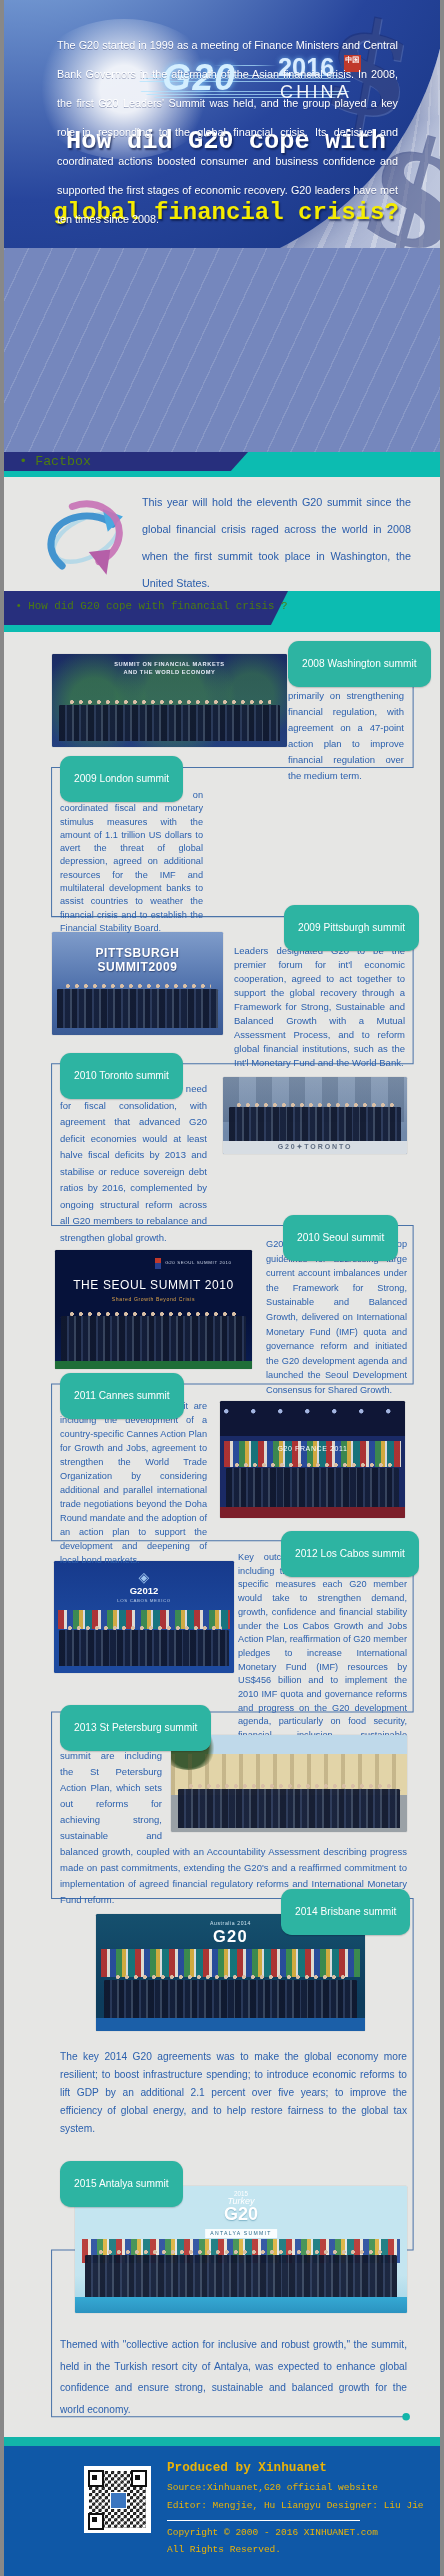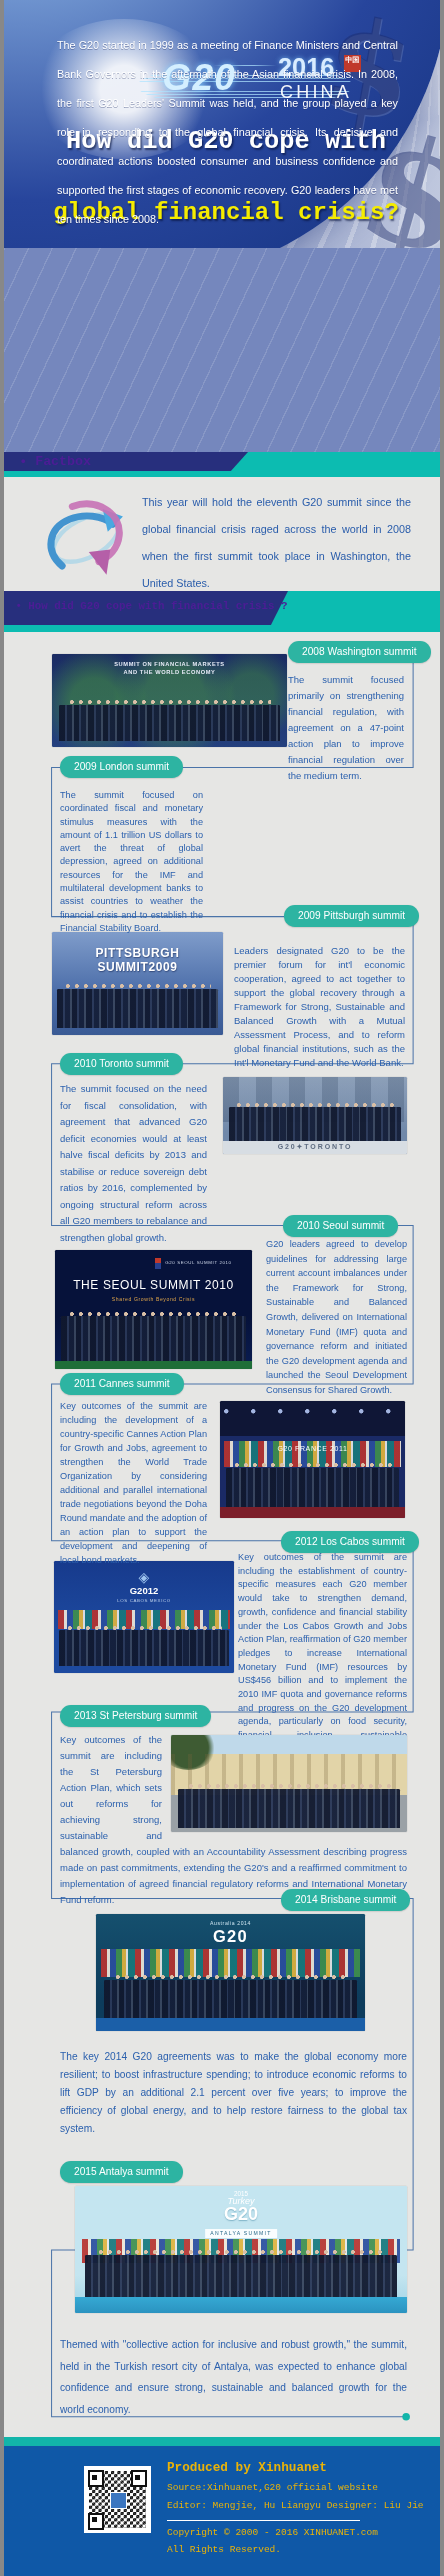--- a/index.html
+++ b/index.html
@@ -38,37 +38,37 @@
   
   #intro{left:0;top:248px;width:444px;height:204px;z-index:1;background:#7587bd;overflow:hidden;}
   #intro-rays{left:0;top:0;width:444px;height:204px;opacity:.5;
     background:repeating-linear-gradient(115deg,rgba(255,255,255,.28) 0 1.3px,rgba(255,255,255,0) 1.3px 21.6px);}
   #intro-text{left:53px;top:30.5px;width:341px;font-size:10.8px;line-height:29px;color:#ffffff;text-align:justify;z-index:3;text-shadow:0 0.6px 0.6px rgba(30,45,100,.4);}
 
   
   .bar{left:0;width:444px;z-index:5;}
   .bar .teal-bg{position:absolute;inset:0;background:#0cbcb1;}
   .bar .navy{position:absolute;left:0;top:0;background:#272f7d;}
-  .bar .bar-label{position:absolute;color:#4c1d95;font-family:"Liberation Mono","DejaVu Sans Mono",monospace;font-weight:bold;white-space:nowrap;}
+  .bar .bar-label{position:absolute;color:#4d7c0f;font-family:"Liberation Mono","DejaVu Sans Mono",monospace;font-weight:normal;white-space:nowrap;}
   #bar1{top:452px;height:25.4px;}
   #bar1 .navy{width:244px;height:19px;clip-path:polygon(0 0,100% 0,93% 100%,0 100%);}
   #bar1 .bar-label{left:15.2px;top:1.9px;font-size:13.3px;}
   #bar2{top:591px;height:41px;}
   #bar2 .navy{width:284px;height:34px;clip-path:polygon(0 0,100% 0,94% 100%,0 100%);}
   #bar2 .bar-label{left:11.4px;top:9px;font-size:10.8px;}
 
   
   #factbox-icon{left:39px;top:490px;z-index:3;}
   #factbox-text{left:138px;top:489px;width:269px;font-size:10.8px;line-height:27px;color:#2a5dab;text-align:justify;z-index:3;}
 
   
   #snake{left:0;top:0;width:444px;height:2576px;z-index:1;pointer-events:none;}
 
   
-  .pill{position:absolute;z-index:4;background:#2db4a2;color:#fff;font:10.2px/21.6px "Liberation Sans",sans-serif;padding:0 14px;border-radius:10.8px;white-space:nowrap;box-shadow:0 0.6px 1.3px rgba(0,0,0,.18);}
+  .pill{position:absolute;z-index:4;background:#2db4a2;color:#fff;font:10.2px/21.6px "Liberation Sans",sans-serif;padding:12px 14px;border-radius:10.8px;white-space:nowrap;box-shadow:0 0.6px 1.3px rgba(0,0,0,.18);}
   .stext{position:absolute;z-index:3;color:#2c61ae;text-align:justify;font-family:"Liberation Sans",sans-serif;}
 
   
   .photo{position:absolute;z-index:2;overflow:hidden;border-radius:1.3px;box-shadow:0 0 0 0.6px rgba(0,0,0,.08);}
   .crowd{position:absolute;left:3%;right:3%;bottom:7%;height:38%;z-index:2;}
   .crowd::before{content:"";position:absolute;top:-5.7px;left:4%;right:4%;height:6.3px;
     background-image:radial-gradient(circle at 3.8px 3.2px,#d9bfa6 0 1.9px,rgba(0,0,0,0) 2.2px);background-size:9px 6.3px;background-repeat:repeat-x;}
   .crowd::after{content:"";position:absolute;inset:0;border-radius:1.3px 1.3px 0 0;opacity:.95;
     background:repeating-linear-gradient(90deg,#10182e 0 5.7px,#2a3858 5.7px 7.6px,#141e38 7.6px 12.7px,#39465e 12.7px 14.6px);}
   .flags{position:absolute;left:2%;right:2%;opacity:.92;z-index:1;

